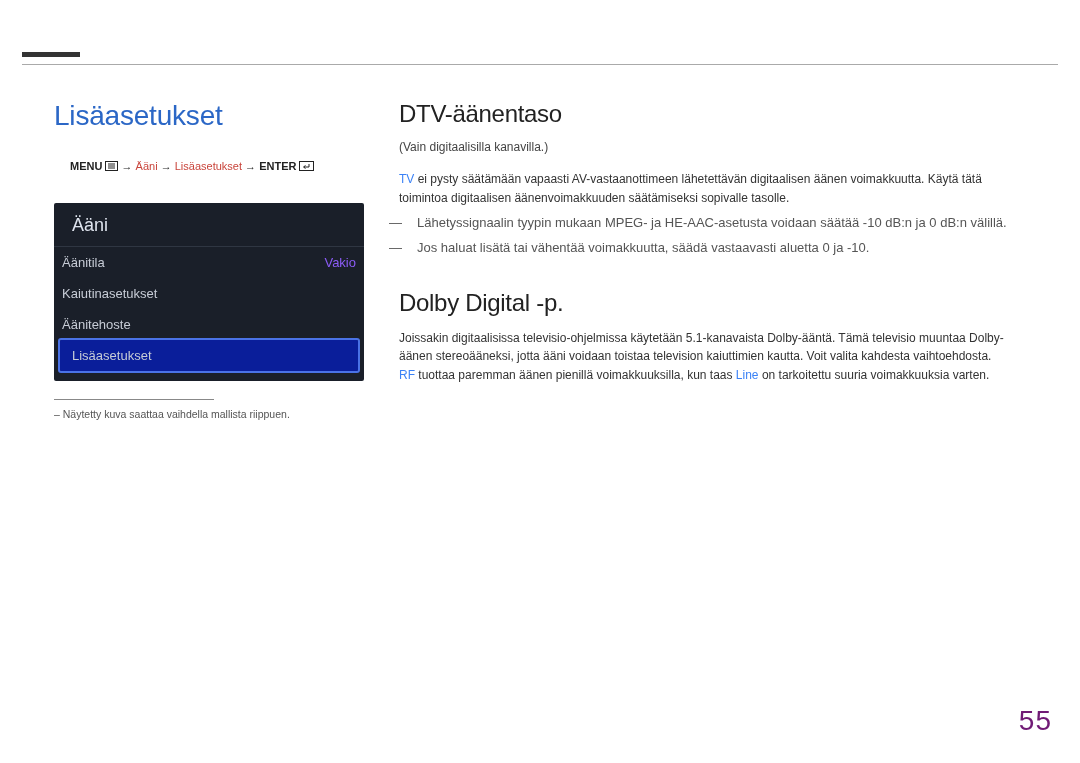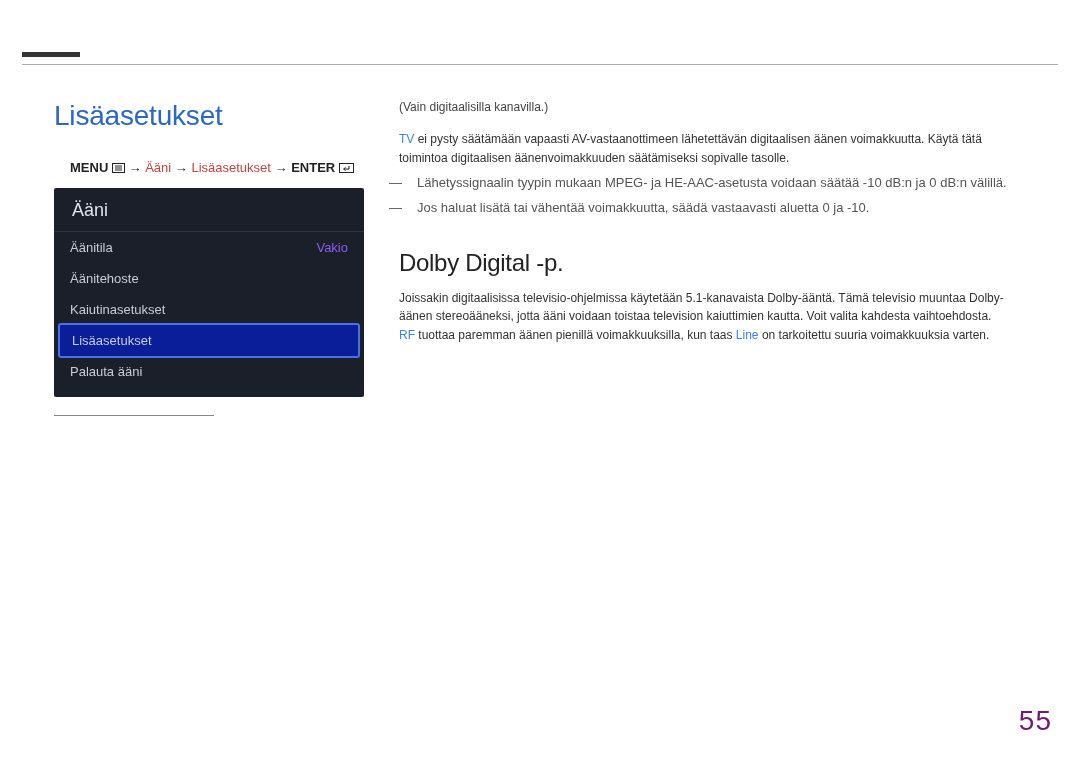--- a/index.html
+++ b/index.html
@@ -33,23 +33,23 @@
   .left-col { width: 310px; flex: 0 0 310px; }
   .right-col { flex: 1; }
   h1.page-title {
     font-size: 28px;
     font-weight: 400;
     color: #2b67c6;
     margin-bottom: 28px;
     letter-spacing: -0.2px;
   }
   .breadcrumb {
-    font-size: 13px;
+    font-size: 11px;
     color: #222;
-    margin-bottom: 12px;
+    margin-bottom: 30px;
     padding-left: 16px;
   }
   .breadcrumb .bc-bold { font-weight: 700; }
   .breadcrumb .bc-accent { color: #c9443b; }
   .icon-box {
     display: inline-block;
     vertical-align: middle;
   }
   .menu-panel {
     background: #1a1f29;
@@ -60,21 +60,21 @@
   .menu-panel-title {
     color: #dfe4ee;
     font-size: 18px;
     font-weight: 400;
     padding: 12px 18px 10px 18px;
     border-bottom: 1px solid #2f3642;
   }
   .menu-item {
     color: #c7ccd6;
     font-size: 13px;
-    padding: 8px 16px;
+    padding: 8px 8px;
     display: flex;
     justify-content: space-between;
     cursor: pointer;
   }
   .menu-item .value { color: #8b5cf6; }
   .menu-item.selected {
     background: #0a1e9a;
     margin: 0 6px;
     padding: 8px 12px;
     outline: 2px solid #4a72e6;
@@ -164,38 +164,40 @@
     </div>
 
     <div class="menu-panel">
       <div class="menu-panel-title">Ääni</div>
       <div id="menu-items">
           <div class="menu-item">
             <span>Äänitila</span>
             <span class="value">Vakio</span>
           </div>
           <div class="menu-item">
+            <span>Kaiutinasetukset</span>
+          </div>
+          <div class="menu-item">
             <span>Äänitehoste</span>
-          </div>
-          <div class="menu-item">
-            <span>Kaiutinasetukset</span>
           </div>
           <div class="menu-item selected">
             <span>Lisäasetukset</span>
           </div>
-          <div class="menu-item">
-            <span>Palauta ääni</span>
-          </div>
         </div>
     </div>
 
     <div class="small-rule"></div>
+    <div class="footnote">
+      <span>–</span>
+      <span>Näytetty kuva saattaa vaihdella mallista riippuen.</span>
+    </div>
   </div>
 
   <div class="right-col">
+    <h2 class="section-heading">DTV-äänentaso</h2>
     <div class="paren-note">(Vain digitaalisilla kanavilla.)</div>
     <p class="body-text">
       <span class="red-label">TV</span><span> ei pysty säätämään vapaasti AV-vastaanottimeen lähetettävän digitaalisen äänen voimakkuutta. Käytä tätä toimintoa digitaalisen äänenvoimakkuuden säätämiseksi sopivalle tasolle.</span>
     </p>
     <p class="dash-note"><span class="dash">―</span><span>Lähetyssignaalin tyypin mukaan MPEG- ja HE-AAC-asetusta voidaan säätää -10 dB:n ja 0 dB:n välillä.</span></p>
     <p class="dash-note"><span class="dash">―</span><span>Jos haluat lisätä tai vähentää voimakkuutta, säädä vastaavasti aluetta 0 ja -10.</span></p>
 
     <div class="section-gap"></div>
 
     <h2 class="section-heading">Dolby Digital -p.</h2>

